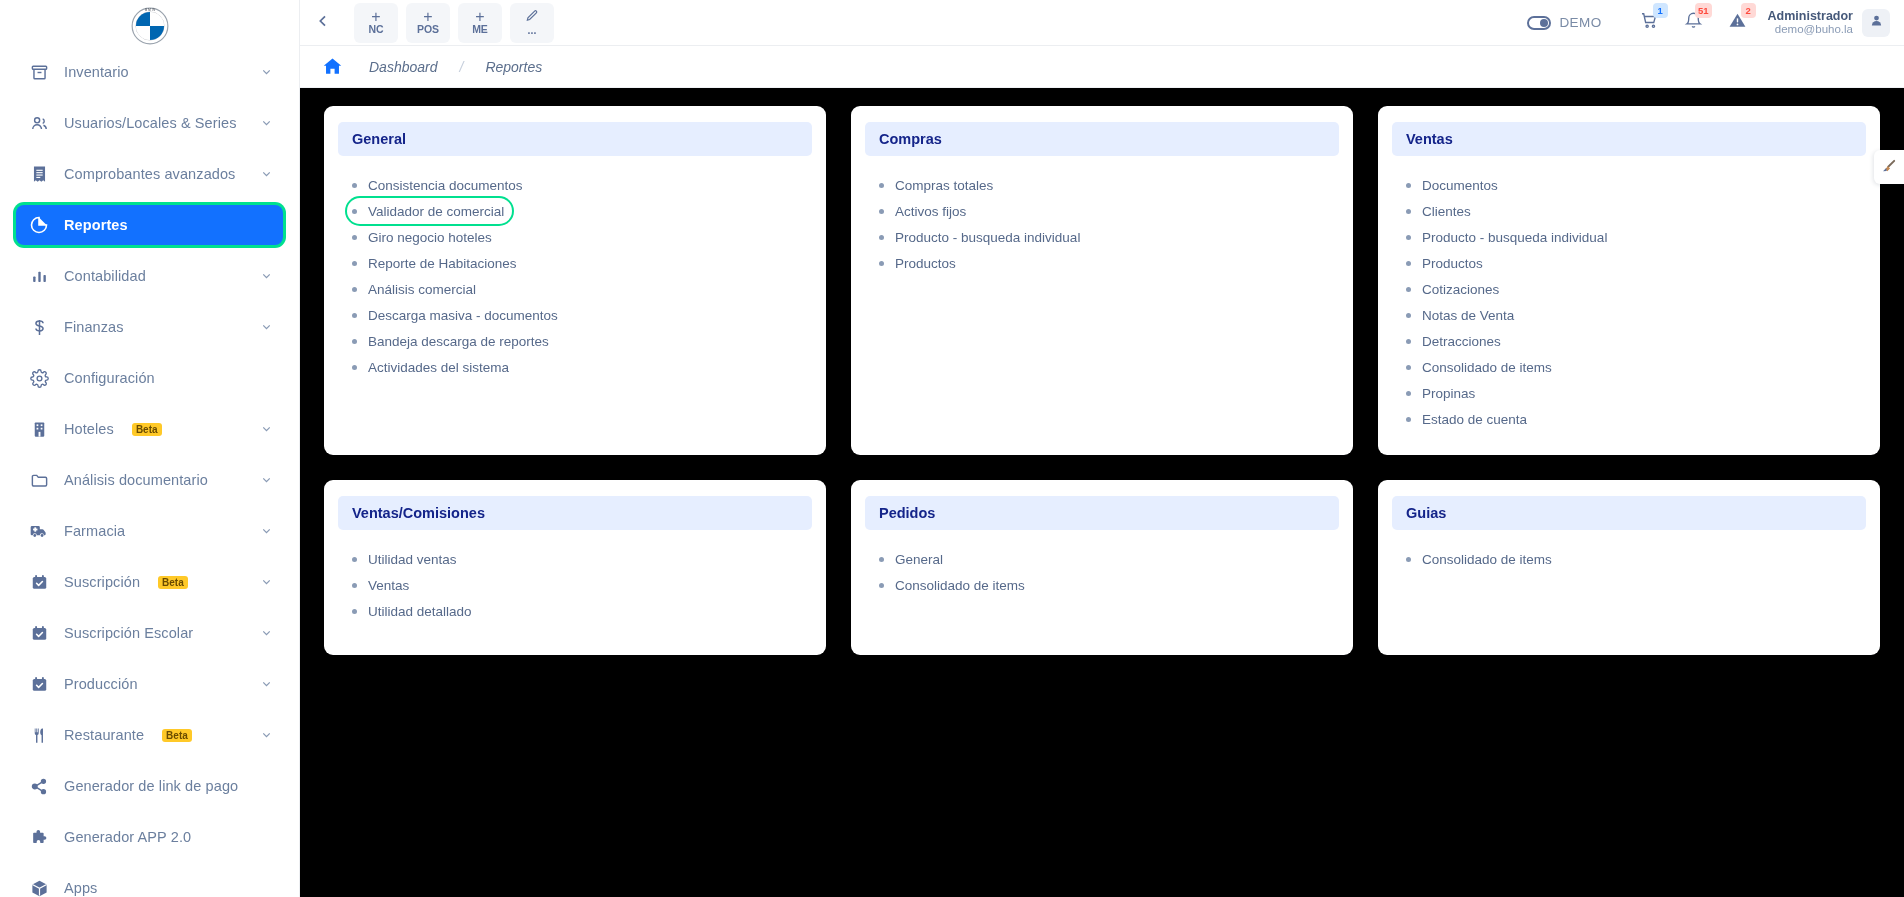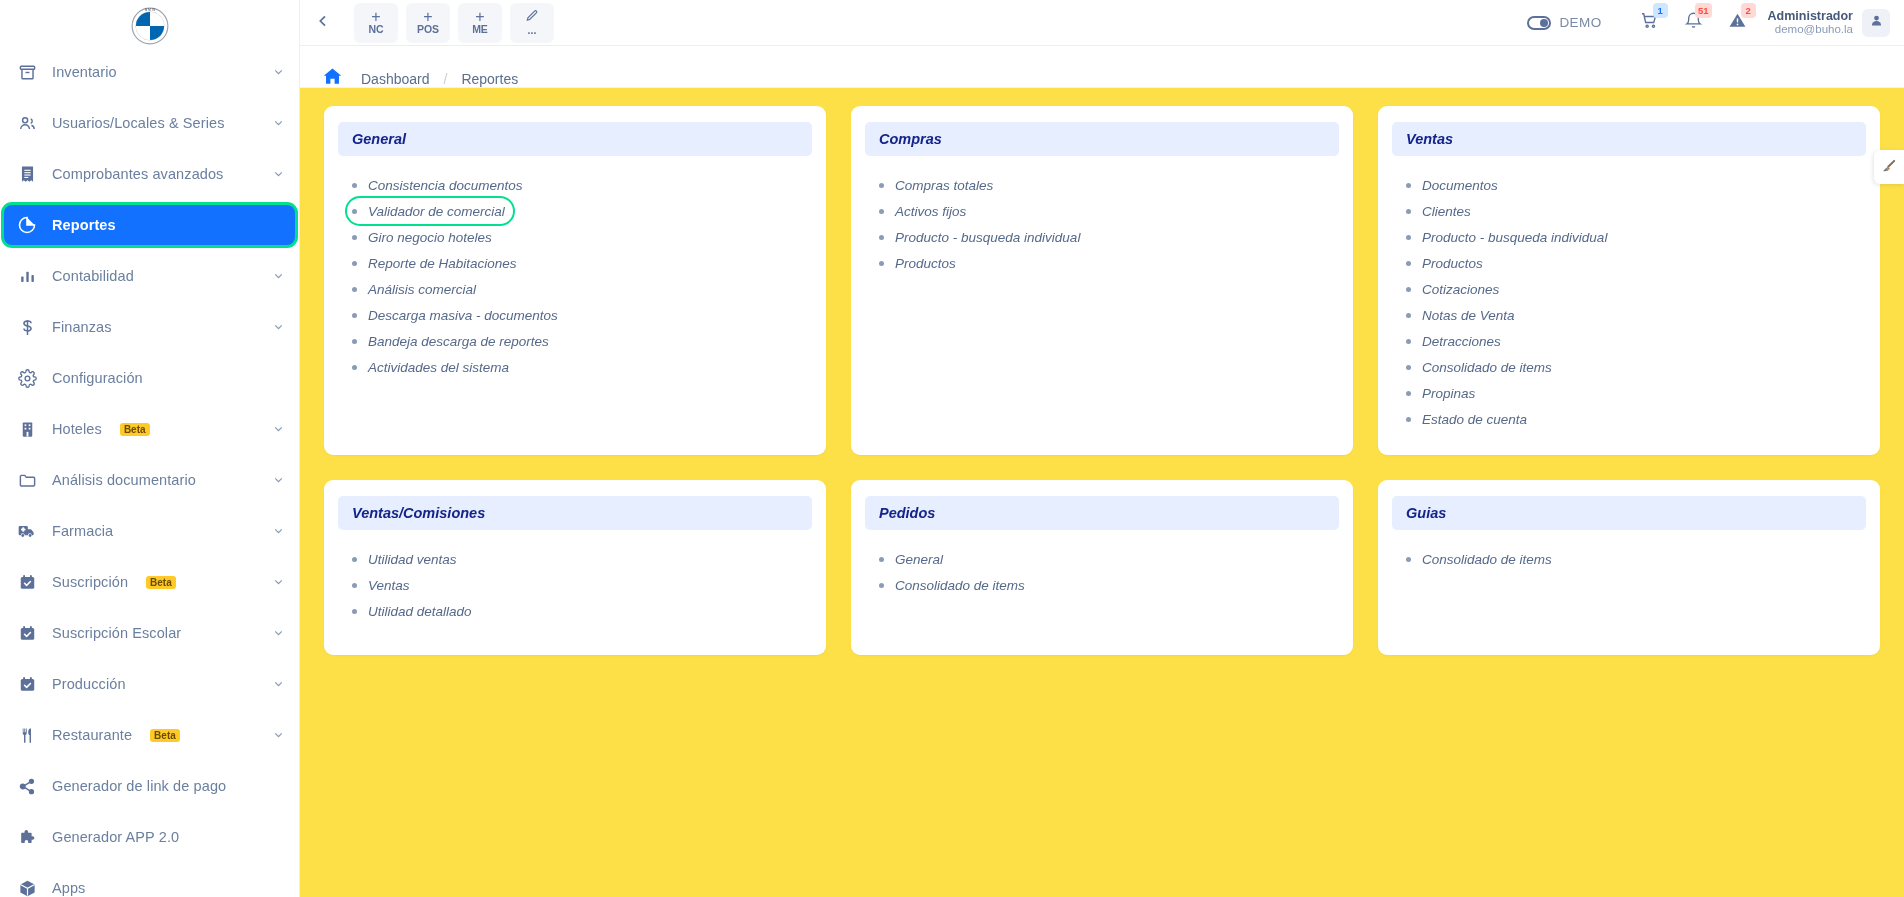--- a/index.html
+++ b/index.html
@@ -16,21 +16,21 @@
     width: 300px; height: 897px; background: #ffffff;
     border-right: 1px solid #eceef1;
     display: flex; flex-direction: column;
     flex: 0 0 300px; overflow: hidden;
   }
   .brand {
     height: 52px; display: flex; align-items: center; justify-content: center;
     flex: 0 0 52px;
   }
   .bmw-logo { width: 38px; height: 38px; }
-  .nav { flex: 1 1 auto; padding: 0 4px; overflow: hidden; }
+  .nav { flex: 1 1 auto; padding: 0 16px; overflow: hidden; }
   .nav-item {
     display: flex; align-items: center; gap: 14px;
     height: 40px; padding: 0 12px; border-radius: 8px;
     margin-bottom: 11px; position: relative; cursor: pointer;
   }
   .nav-item .ico {
     width: 22px; height: 22px; flex: 0 0 22px;
     display: flex; align-items: center; justify-content: center;
     color: #5c7099;
   }
@@ -107,29 +107,30 @@
   .user-name { font-size: 12.5px; font-weight: bold; color: #46597a; }
   .user-mail { font-size: 11.5px; color: #8a9bb5; }
   .avatar {
     width: 28px; height: 28px; border-radius: 6px; background: #eef1f6;
     display: flex; align-items: center; justify-content: center; color: #5c7099;
   }
 
   
   .crumbbar {
     height: 42px; flex: 0 0 42px; background: #ffffff;
-    display: flex; align-items: flex-end; padding-left: 22px; gap: 0;
+    display: flex; align-items: center; padding-left: 22px; gap: 8px;
     border-bottom: 1px solid #f0f2f5;
+    font-style: italic;
   }
   .home-icon { color: #1271ff; display: flex; margin-right: 18px; }
   .crumb { font-size: 14px; color: #5b6e8c; cursor: pointer; }
   .crumb-sep { font-size: 14px; color: #c6cfdc; margin: 0 14px; }
 
   
-  .content { flex: 1 1 auto; background: #fde047; padding: 18px 24px; overflow: hidden; font-style: italic; }
+  .content { flex: 1 1 auto; background: #000000; padding: 18px 24px; overflow: hidden; }
   .grid { display: grid; grid-template-columns: repeat(3, 1fr); gap: 25px; }
   .card {
     background: #ffffff; border-radius: 9px; padding: 16px 14px 18px 14px;
     box-shadow: 0 1px 2px rgba(16,30,54,.04);
   }
   .card.tall { min-height: 349px; }
   .card.short { min-height: 175px; }
   .card-head {
     background: #e6eeff; border-radius: 5px;
     padding: 9px 14px; margin-bottom: 10px;

